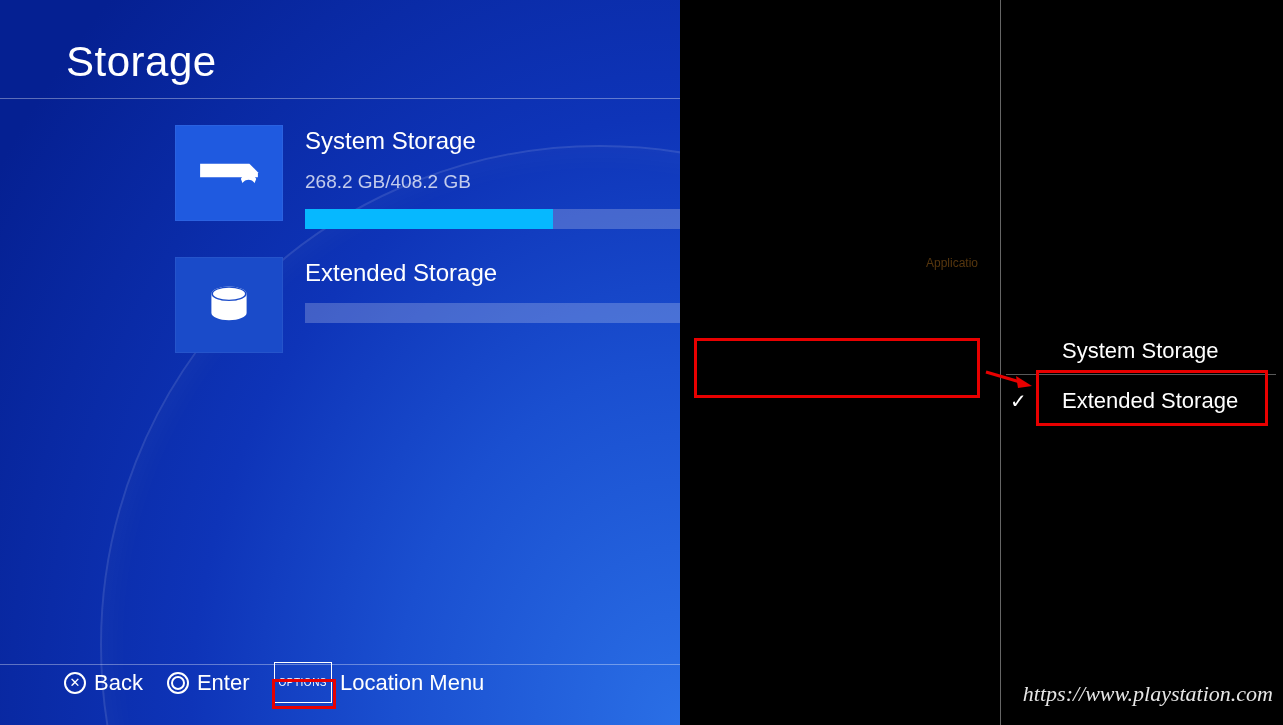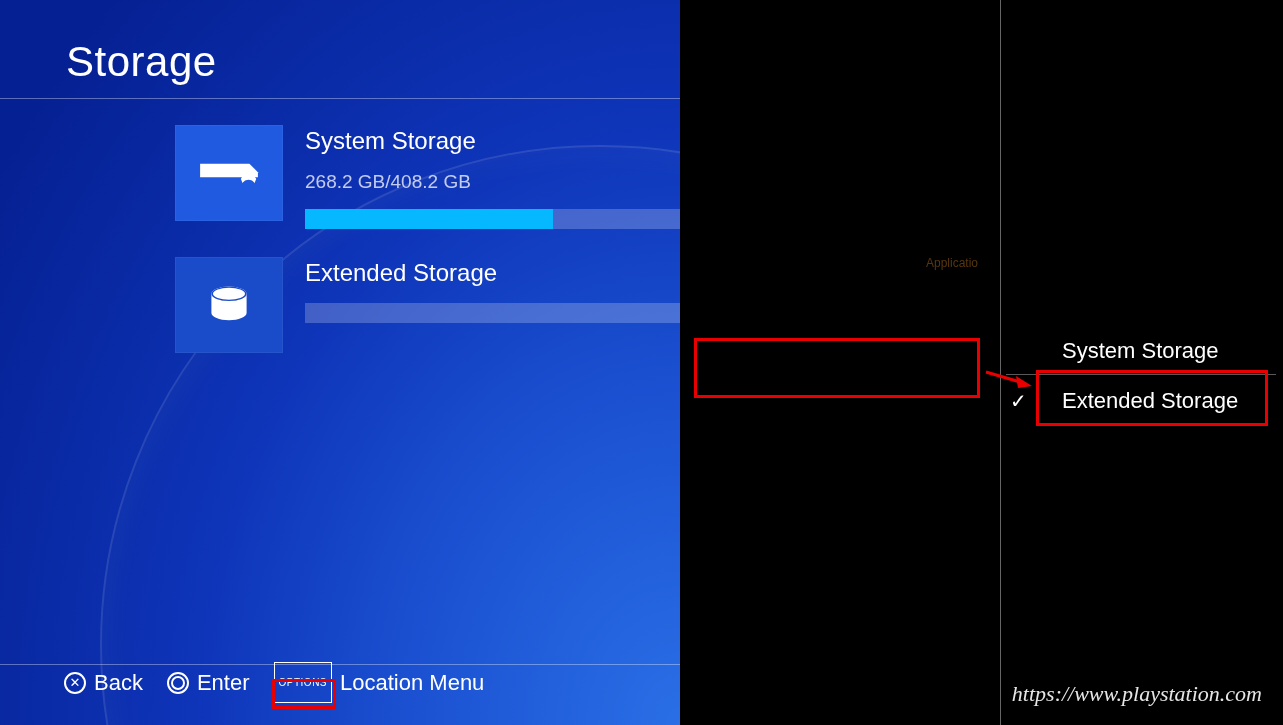--- a/index.html
+++ b/index.html
@@ -111,21 +111,21 @@
   .opt.ext { top:378px; }
   .opt-box {
     position:absolute; left:356px; top:370px; width:232px; height:56px;
     border:3px solid #e80000; pointer-events:none;
   }
   .divider-ctx {
     position:absolute; left:326px; top:374px; width:270px; height:1px;
     background: rgba(255,255,255,0.35);
   }
   .watermark {
-    position:absolute; right:21px; bottom:18px;
+    position:absolute; right:10px; bottom:18px;
     font-family: Georgia, "Times New Roman", serif;
     font-style: italic; font-size:22px; color:#e6e6e6;
   }
 </style>
 </head>
 <body>
 
 <div class="left-panel">
   <div class="arc"></div>
 

